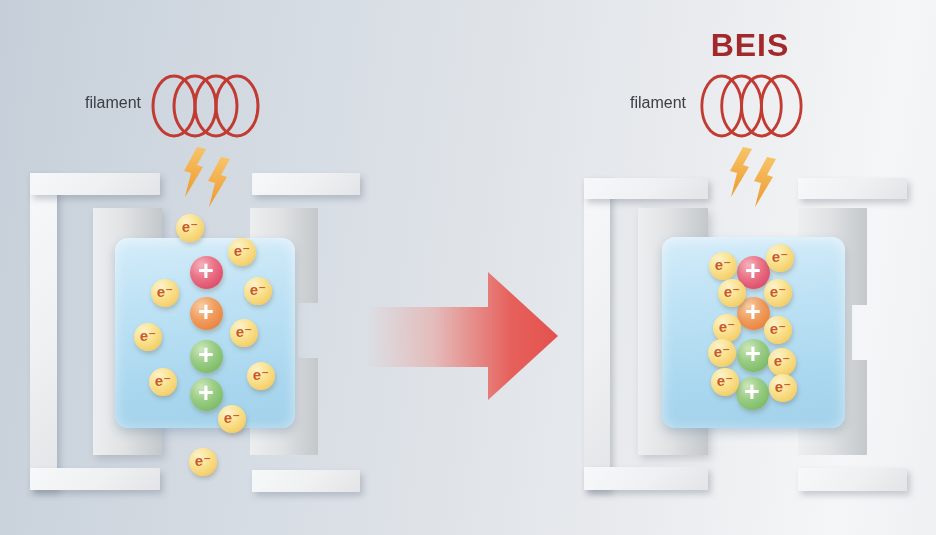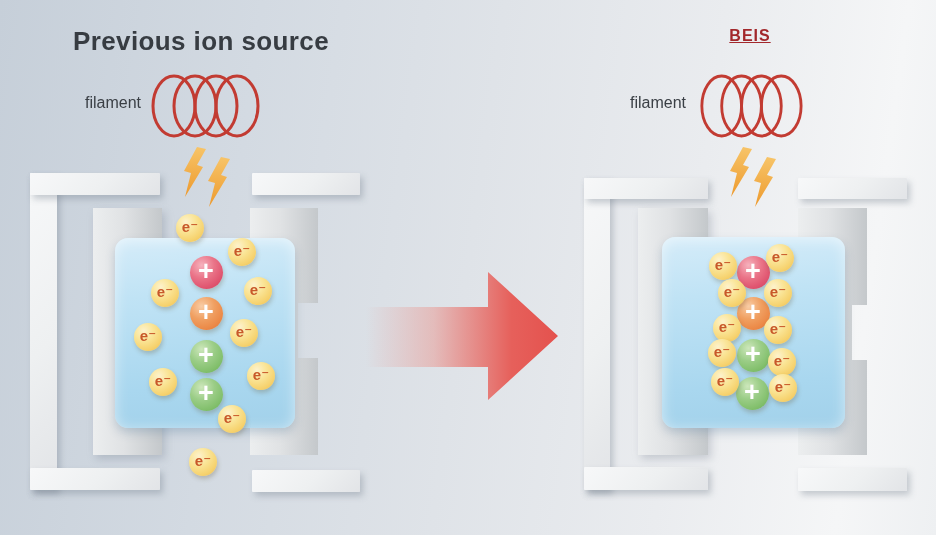--- a/index.html
+++ b/index.html
@@ -5,21 +5,21 @@
   html,body{margin:0;padding:0;}
   body{font-family:"Liberation Sans","DejaVu Sans",sans-serif;}
   .stage{
     position:relative;width:936px;height:535px;overflow:hidden;
     background:linear-gradient(98deg,#c6cfd9 0%,#d3dae2 26%,#dfe3e8 50%,#eaecef 72%,#f5f6f7 90%,#eef0f2 100%);
   }
   .panel-title{
     position:absolute;text-align:center;font-size:26px;font-weight:600;
     color:#373c42;letter-spacing:.4px;z-index:6;
   }
-  .panel-title.beis{font-size:16px;font-weight:700;color:#a2282c;letter-spacing:1px;text-decoration:underline;}
+  .panel-title.beis{font-size:32px;font-weight:700;color:#a2282c;letter-spacing:1px;}
   .filament-label{
     position:absolute;text-align:right;font-size:16px;color:#3a3f45;z-index:6;
   }
   .bar{
     position:absolute;border-radius:1px;z-index:1;
     background:linear-gradient(135deg,#f7f8f9 0%,#eef0f1 55%,#e2e4e7 100%);
     box-shadow:3px 4px 6px rgba(108,120,135,.35);
   }
   .electrode{
     position:absolute;z-index:2;
@@ -54,21 +54,20 @@
     background:linear-gradient(90deg,rgba(238,150,142,0) 0%,rgba(236,130,120,.40) 35%,#e6605b 75%,#e4514d 100%);
     clip-path:polygon(0 37px,122px 37px,122px 2px,192px 66px,122px 130px,122px 97px,0 97px);
   }
   .coil,.bolts{position:absolute;z-index:5;}
 </style>
 </head>
 <body>
 
 <div class="stage">
 
-  <div class="panel-title" style="left:36px;top:26px;width:330px;">Previous ion source</div>
 
   <div class="filament-label" style="left:28px;top:94px;width:113px;">filament</div>
 
   <svg class="coil" style="left:150px;top:73px;" width="110" height="66" viewBox="0 0 110 66" preserveAspectRatio="none">
     <g fill="none" stroke="#c23b32" stroke-width="3">
       <ellipse cx="24" cy="33" rx="21" ry="30"></ellipse>
       <ellipse cx="45" cy="33" rx="21" ry="30"></ellipse>
       <ellipse cx="66" cy="33" rx="21" ry="30"></ellipse>
       <ellipse cx="87" cy="33" rx="21" ry="30"></ellipse>
     </g>

